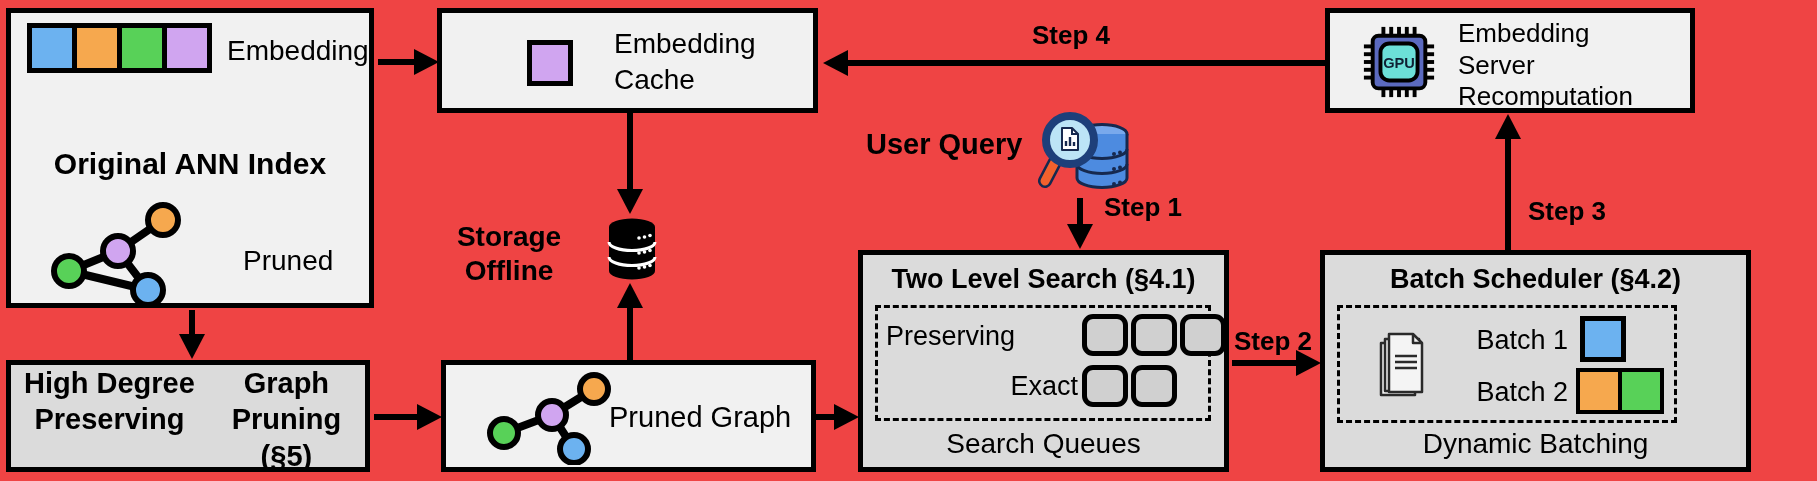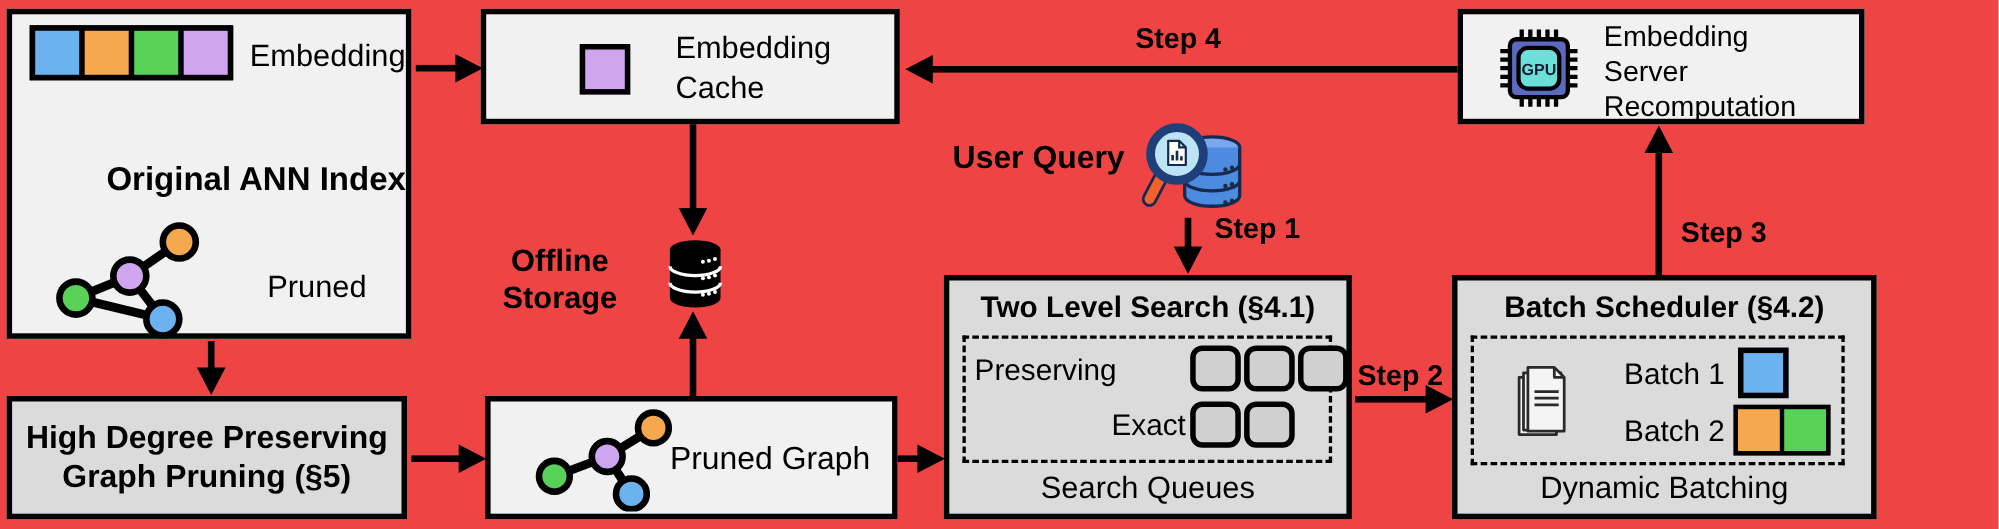--- a/index.html
+++ b/index.html
@@ -42,54 +42,54 @@
 <div class="canvas">
 
   <div class="box light" style="left:6px;top:8px;width:368px;height:300px;">
     <div class="strip" style="left:16px;top:10px;">
       <div class="sq c-blue"></div>
       <div class="sq c-orange"></div>
       <div class="sq c-green"></div>
       <div class="sq c-purple"></div>
     </div>
     <div class="abs t" style="left:216px;top:20px;">Embedding</div>
-    <div class="abs t b center" style="left:0;top:132px;width:100%;font-size:30px;text-align:right;">Original ANN Index</div>
+    <div class="abs t b center" style="left:0;top:132px;width:100%;font-size:30px;">Original ANN Index</div>
     <svg class="abs" style="left:25px;top:183px;" width="160" height="112" viewBox="0 0 160 112">
       <g stroke="#000" stroke-width="8" stroke-linecap="round">
         <line x1="82" y1="55" x2="127" y2="24"></line>
         <line x1="33" y1="75" x2="82" y2="55"></line>
         <line x1="33" y1="75" x2="112" y2="94"></line>
         <line x1="82" y1="55" x2="112" y2="94"></line>
       </g>
       <g stroke="#000" stroke-width="6">
         <circle cx="127" cy="24" r="15" fill="var(--embedding-orange)"></circle>
         <circle cx="33" cy="75" r="15" fill="var(--embedding-green)"></circle>
         <circle cx="112" cy="94" r="15" fill="var(--embedding-blue)"></circle>
         <circle cx="82" cy="55" r="15" fill="var(--embedding-purple)"></circle>
       </g>
     </svg>
     <div class="abs t" style="left:232px;top:230px;">Pruned</div>
   </div>
 
-  <div class="box gray" style="left:6px;top:360px;width:364px;height:112px;display:flex;flex-direction:column;justify-content:center;">
+  <div class="box gray" style="left:6px;top:360px;width:364px;height:112px;display:flex;flex-direction:row;justify-content:center;">
     <div class="t b center" style="font-size:29px;">High Degree Preserving</div>
     <div class="t b center" style="font-size:29px;">Graph Pruning (§5)</div>
   </div>
 
   <div class="box light" style="left:437px;top:8px;width:381px;height:105px;">
     <div class="cache-sq" style="left:85px;top:27px;"></div>
     <div class="abs t" style="left:172px;top:13px;line-height:1.3;">
       <div>Embedding</div>
       <div>Cache</div>
     </div>
   </div>
 
   <div class="abs t b center" style="left:440px;top:220px;width:138px;line-height:1.2;">
+    <div>Storage</div>
     <div>Offline</div>
-    <div>Storage</div>
   </div>
   <svg class="abs" style="left:607px;top:218px;" width="50" height="62" viewBox="0 0 50 62">
     <path d="M2 9 v44 a23 8.5 0 0 0 46 0 V9" fill="#000"></path>
     <ellipse cx="25" cy="9" rx="23" ry="8.5" fill="#000"></ellipse>
     <path d="M2 24 a23 8.5 0 0 0 46 0" fill="none" stroke="#fff" stroke-width="3"></path>
     <path d="M2 39 a23 8.5 0 0 0 46 0" fill="none" stroke="#fff" stroke-width="3"></path>
     <g fill="#fff">
       <circle cx="32" cy="20" r="1.8"></circle>
         <circle cx="37.5" cy="19" r="1.8"></circle>
         <circle cx="43" cy="17.5" r="1.8"></circle>
@@ -156,21 +156,21 @@
       </div>
       <div class="abs t" style="left:8px;top:62px;width:192px;text-align:right;font-size:27px;">Exact</div>
       <div class="qrow" style="left:204px;top:57px;">
         <div class="qsq"></div>
         <div class="qsq"></div>
       </div>
     </div>
     <div class="abs t center" style="left:0;bottom:6px;width:100%;">Search Queues</div>
   </div>
 
-  <div class="box gray" style="left:1320px;top:250px;width:386px;height:222px;">
+  <div class="box gray" style="left:1320px;top:250px;width:431px;height:222px;">
     <div class="abs t b center" style="left:0;top:8px;width:100%;font-size:27px;">Batch Scheduler (§4.2)</div>
     <div class="dashed" style="left:12px;top:50px;width:340px;height:118px;">
       <svg class="abs" style="left:36px;top:22px;" width="52" height="72" viewBox="0 0 52 72">
         <g fill="#f4f4f4" stroke="#2a2a2a" stroke-width="2.5" stroke-linejoin="round">
           <rect x="5" y="13" width="34" height="52"></rect>
           <rect x="9" y="9" width="34" height="52"></rect>
           <path d="M13 4 h24 l9 9 v49 h-33 z"></path>
           <path d="M37 4 v9 h9" fill="none"></path>
         </g>
         <g stroke="#2a2a2a" stroke-width="2.5">

